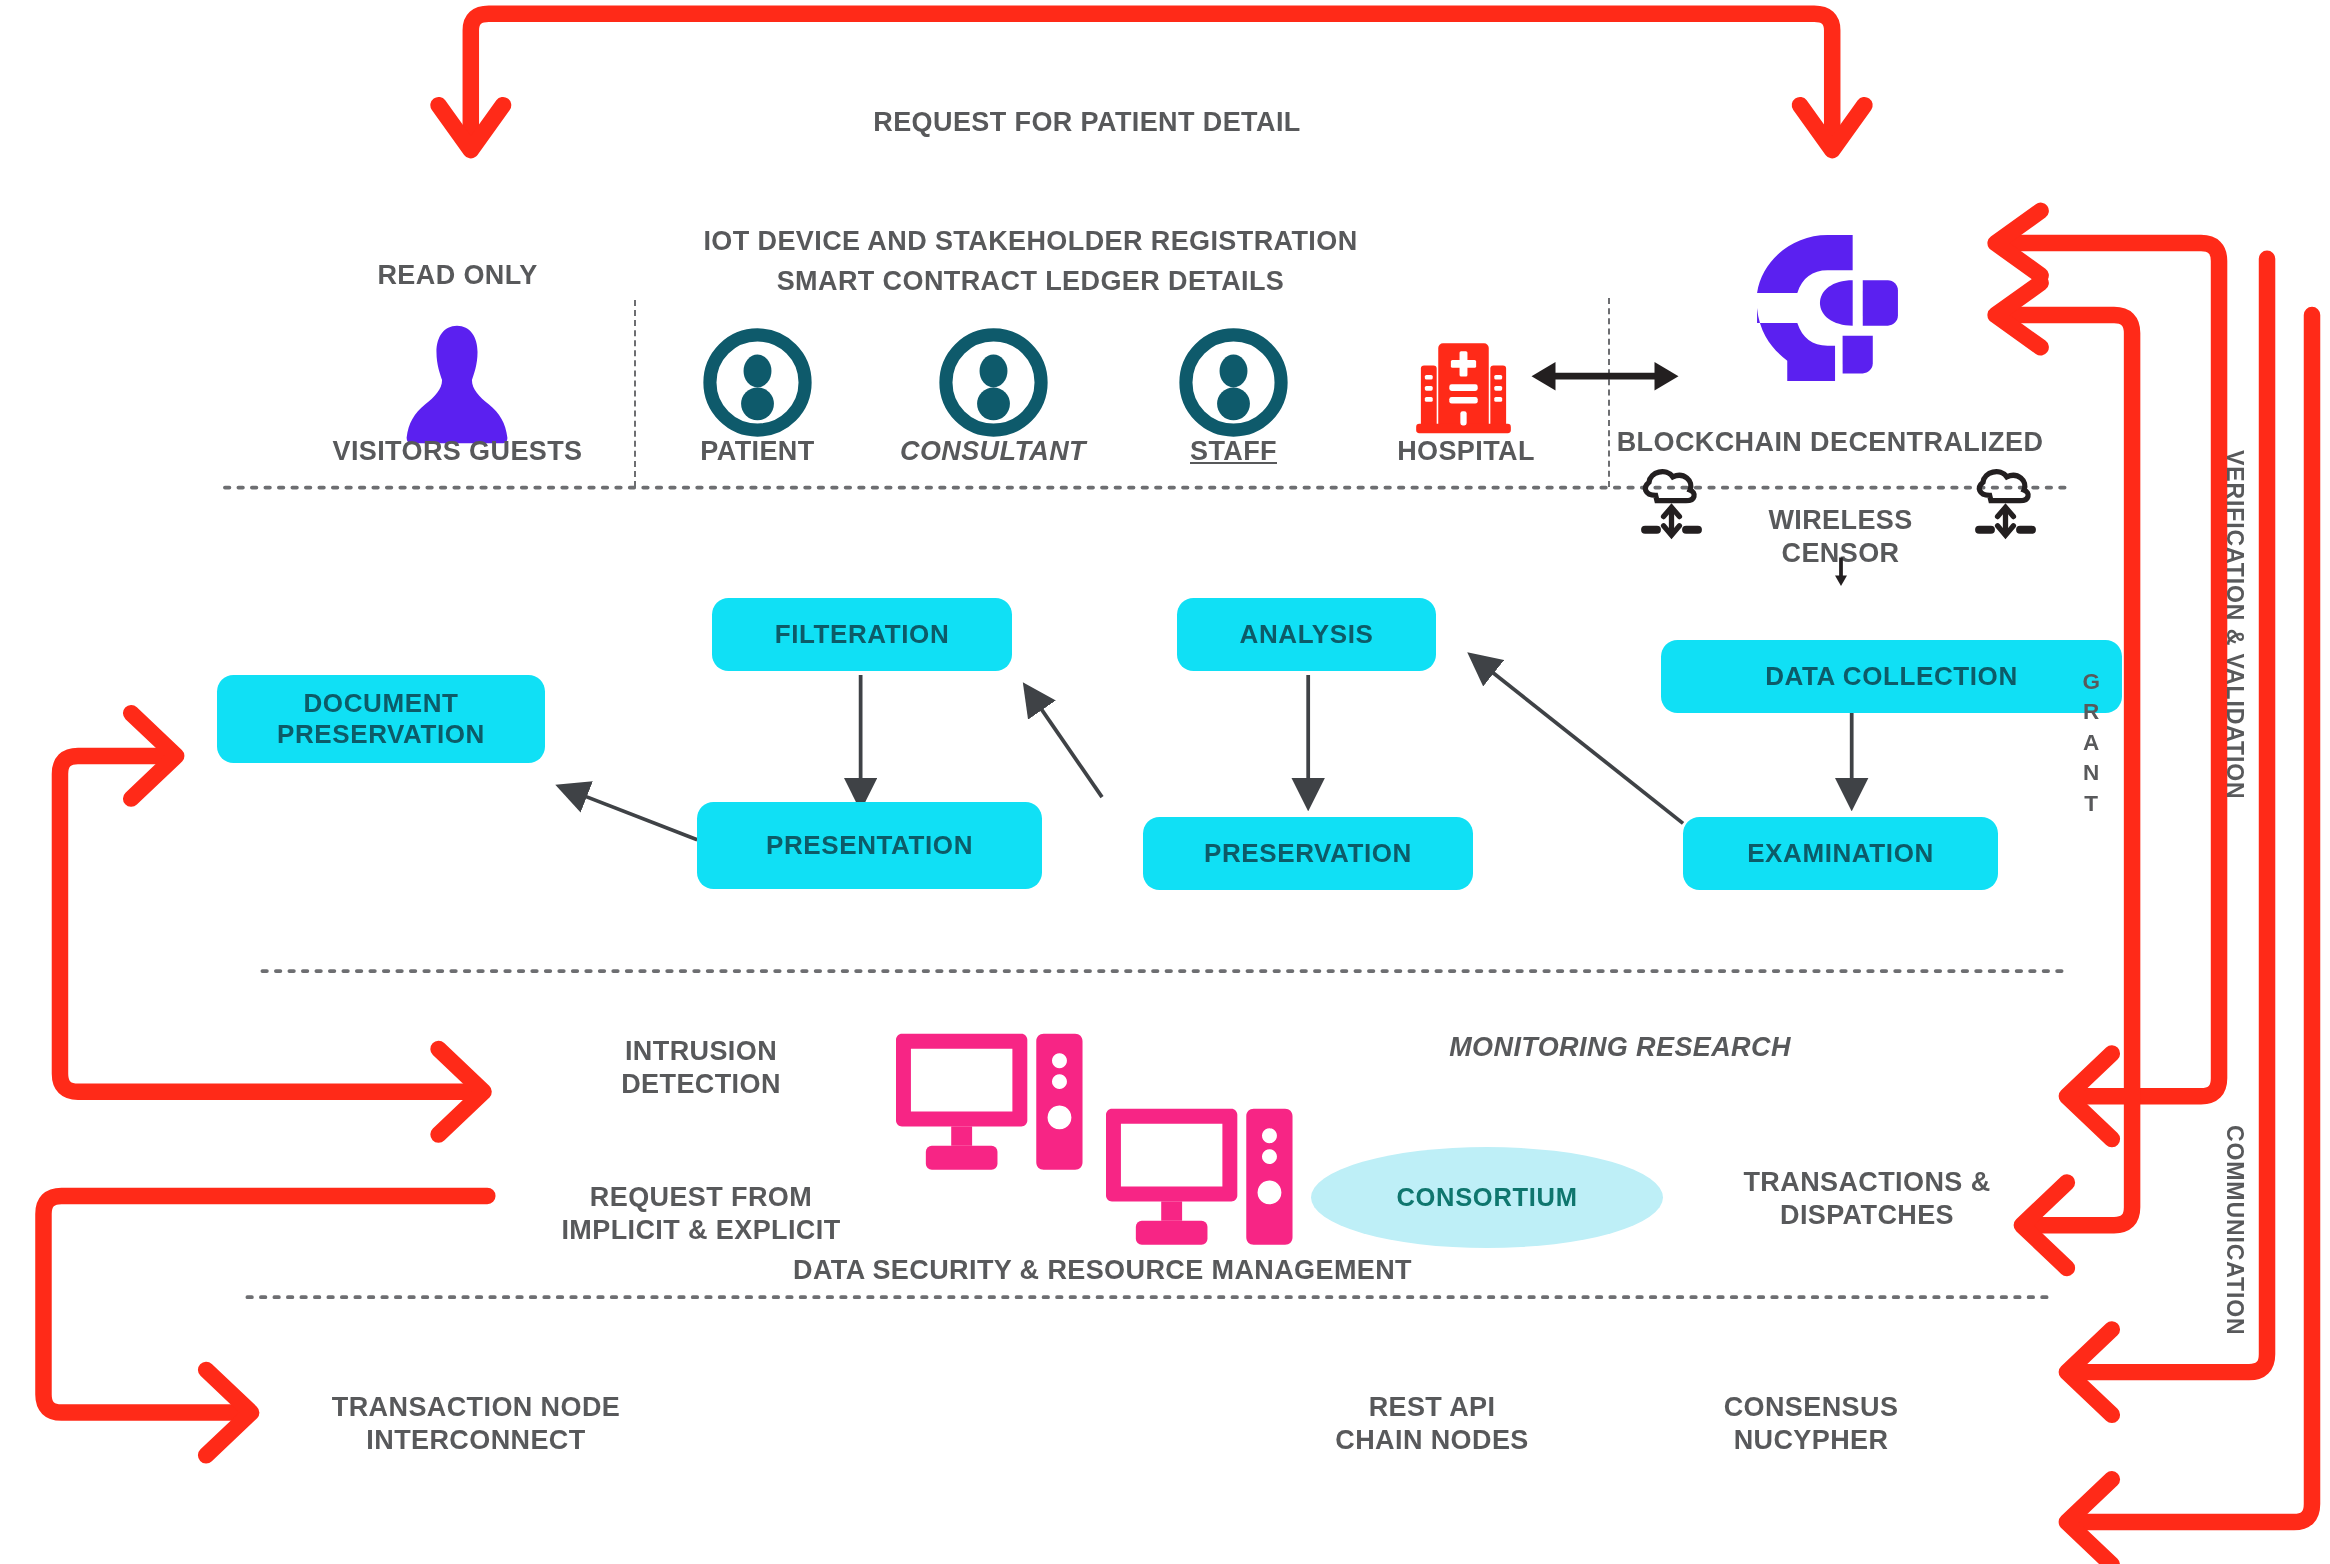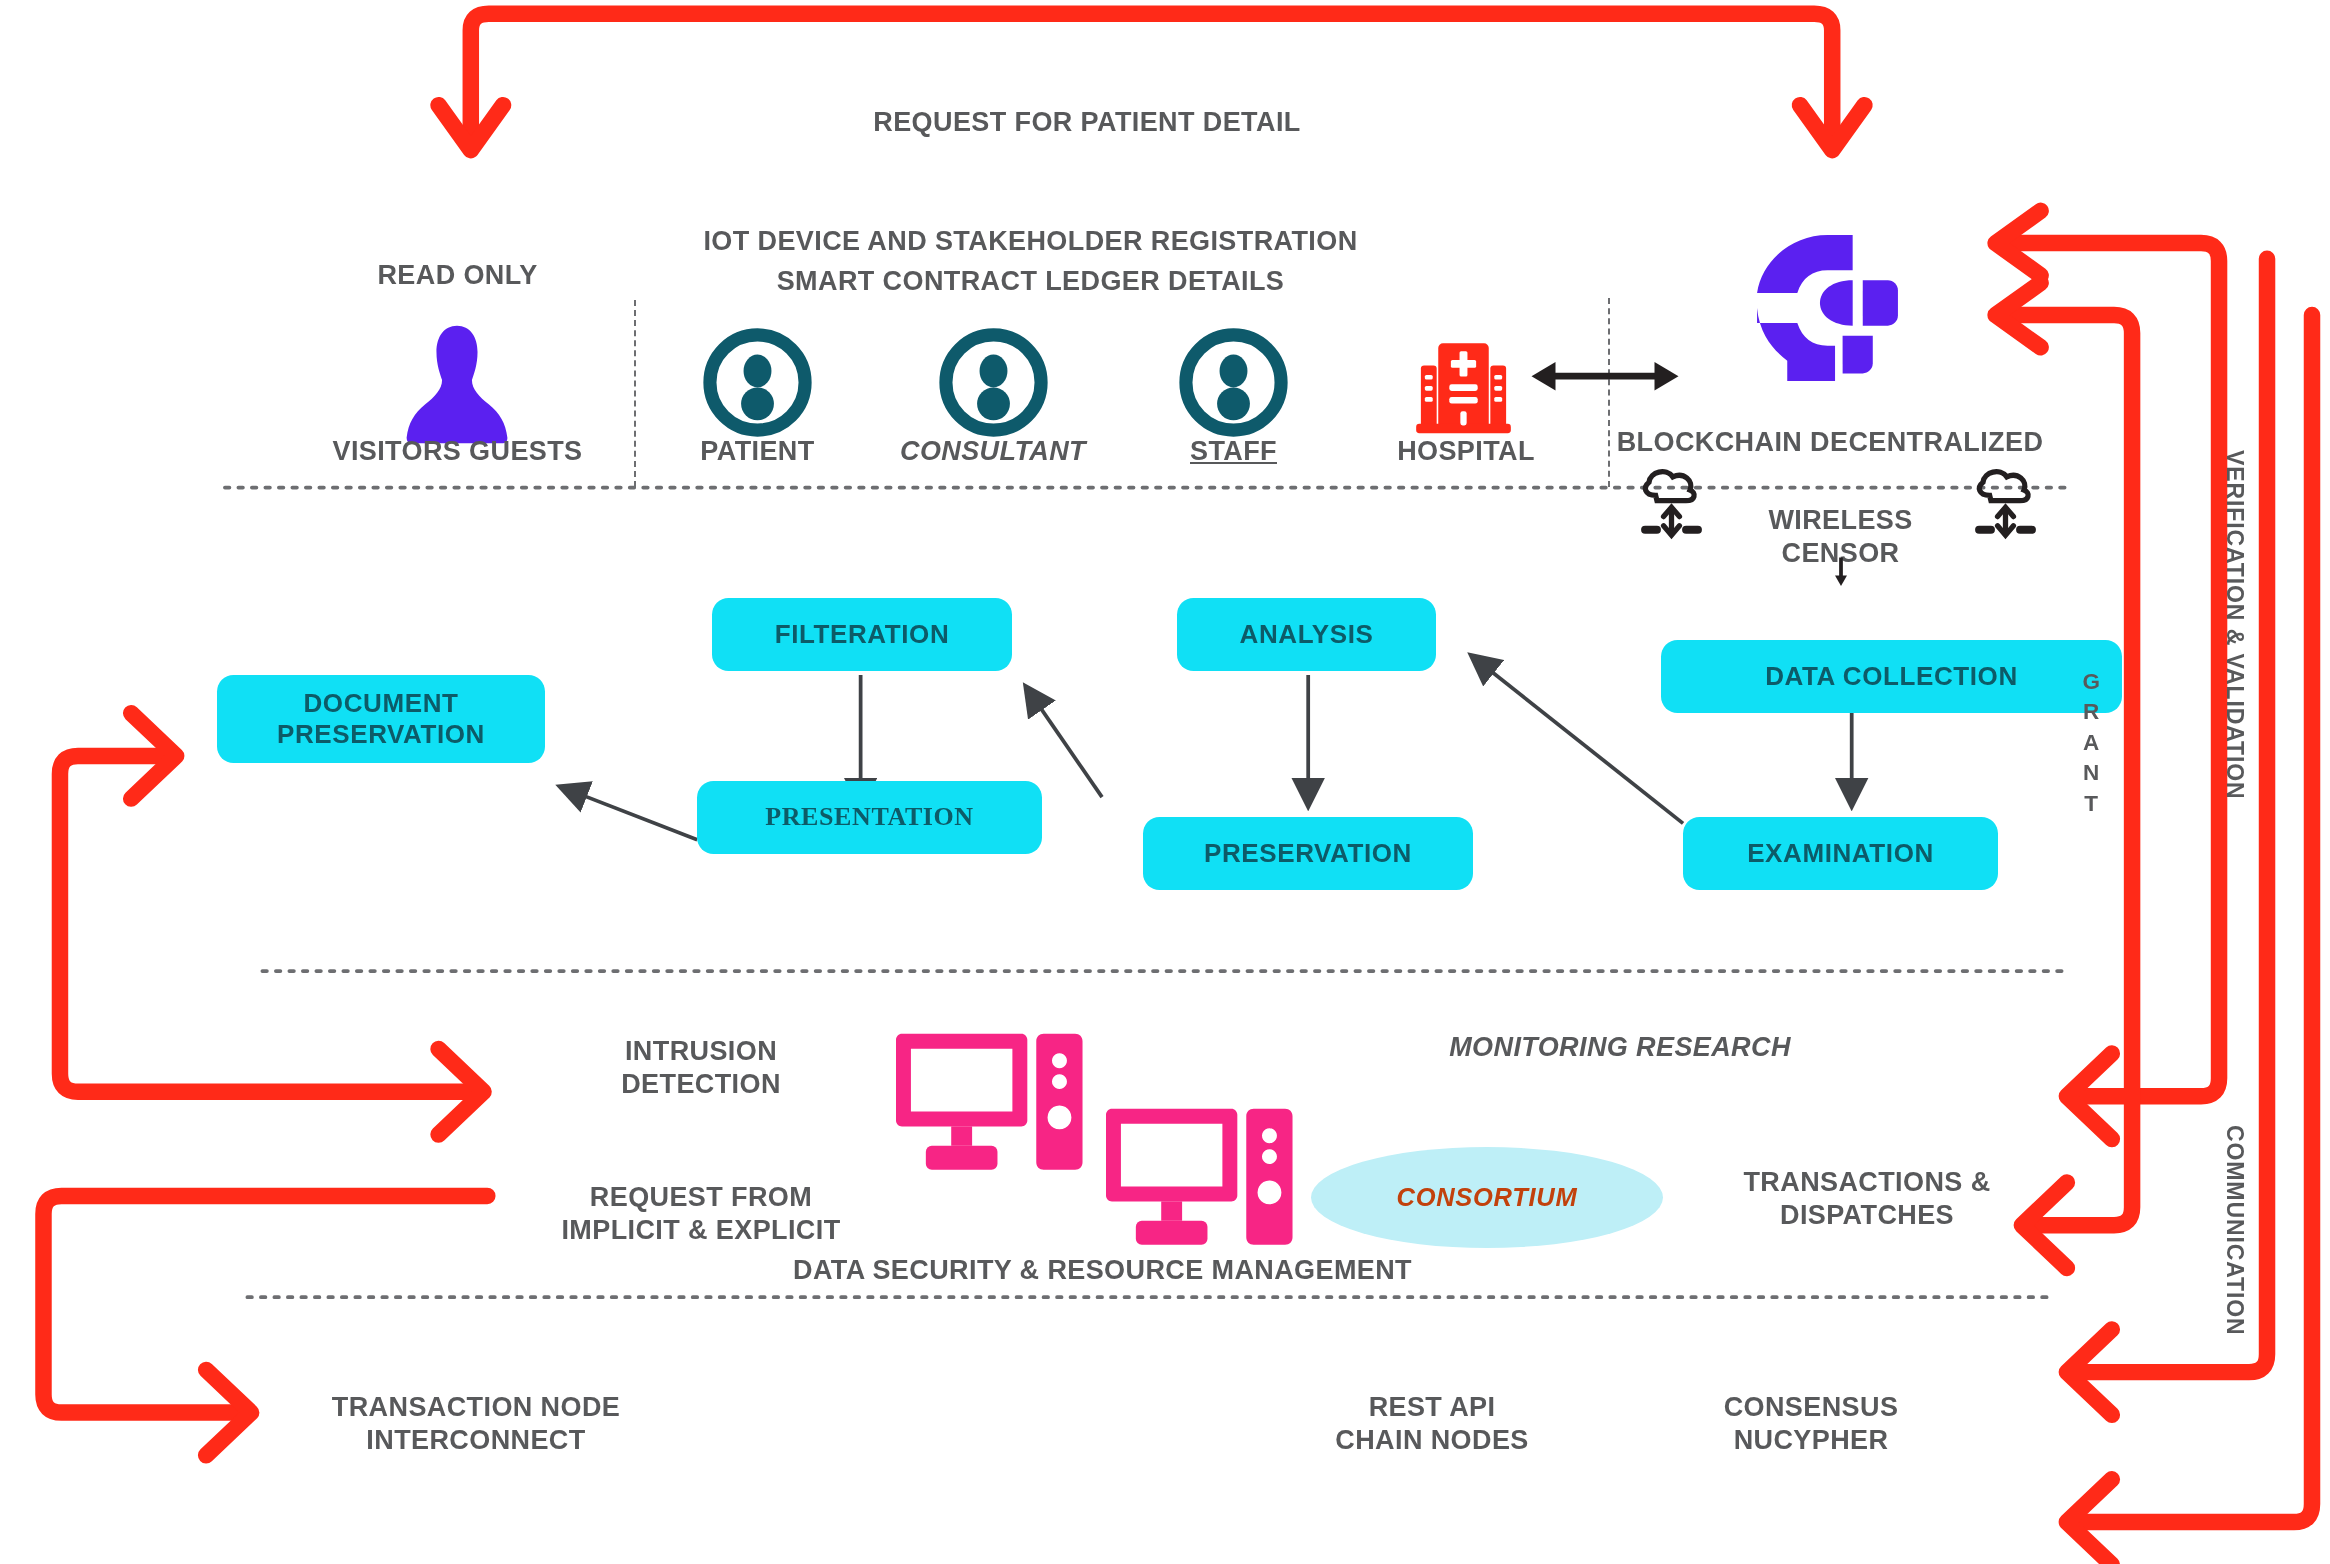--- a/index.html
+++ b/index.html
@@ -56,21 +56,21 @@
   .vdash{
     position:absolute;
     border-left:2.2px dashed #6d6e71;
   }
   svg{position:absolute;left:0;top:0;overflow:visible;}
   .consortium{
     position:absolute;
     background:#BEEFF7;
     border-radius:50%;
     display:flex;align-items:center;justify-content:center;
-    color:#c2410c;font-weight:700;font-size:25.5px;letter-spacing:0.7px;font-style:italic;
+    color:#0f766e;font-weight:700;font-size:25.5px;letter-spacing:0.7px;
   }
 </style>
 </head>
 <body>
 
 <div id="stage">
 
   <svg width="2330" height="1565" viewBox="0 0 3108 2087">
     <defs>
       <style>
@@ -241,21 +241,21 @@
     <path class="pa" d="M 2245 1098 L 1965 876"></path>
   </svg>
 
   <div class="cyan-box" style="left:712px;top:598px;width:300px;height:73px;">FILTERATION</div>
   <div class="cyan-box" style="left:1177px;top:598px;width:259px;height:73px;">ANALYSIS</div>
   <div class="cyan-box" style="left:1661px;top:598px;width:461px;height:73px;margin-top:42px;">DATA COLLECTION</div>
 
   <div class="cyan-box" style="left:217px;top:675px;width:328px;height:88px;">DOCUMENT
 PRESERVATION</div>
 
-  <div class="cyan-box" style="left:697px;top:781px;width:345px;height:73px;font-family:Liberation Serif, serif;">PRESENTATION</div>
+  <div class="cyan-box" style="left:697px;top:802px;width:345px;height:87px;">PRESENTATION</div>
   <div class="cyan-box" style="left:1143px;top:817px;width:330px;height:73px;">PRESERVATION</div>
   <div class="cyan-box" style="left:1683px;top:817px;width:315px;height:73px;">EXAMINATION</div>
 
   <div class="grant" style="left:2069px;top:667px;width:45px;">
     <div>G</div>
     <div>R</div>
     <div>A</div>
     <div>N</div>
     <div>T</div>
   </div>

